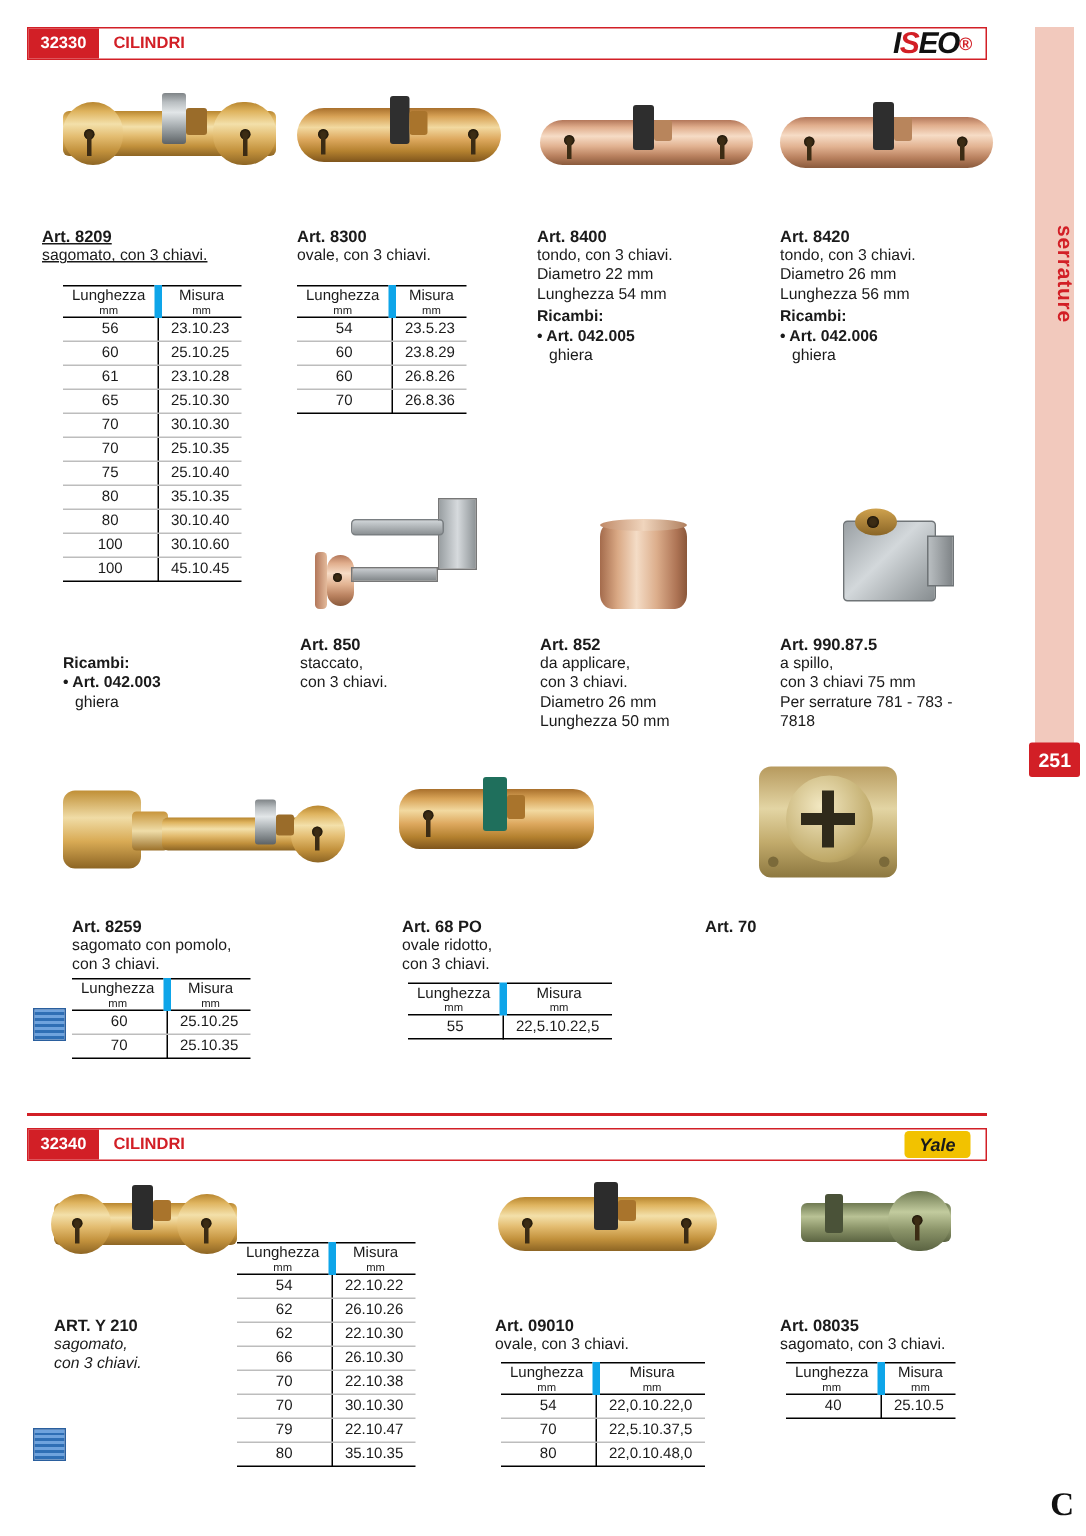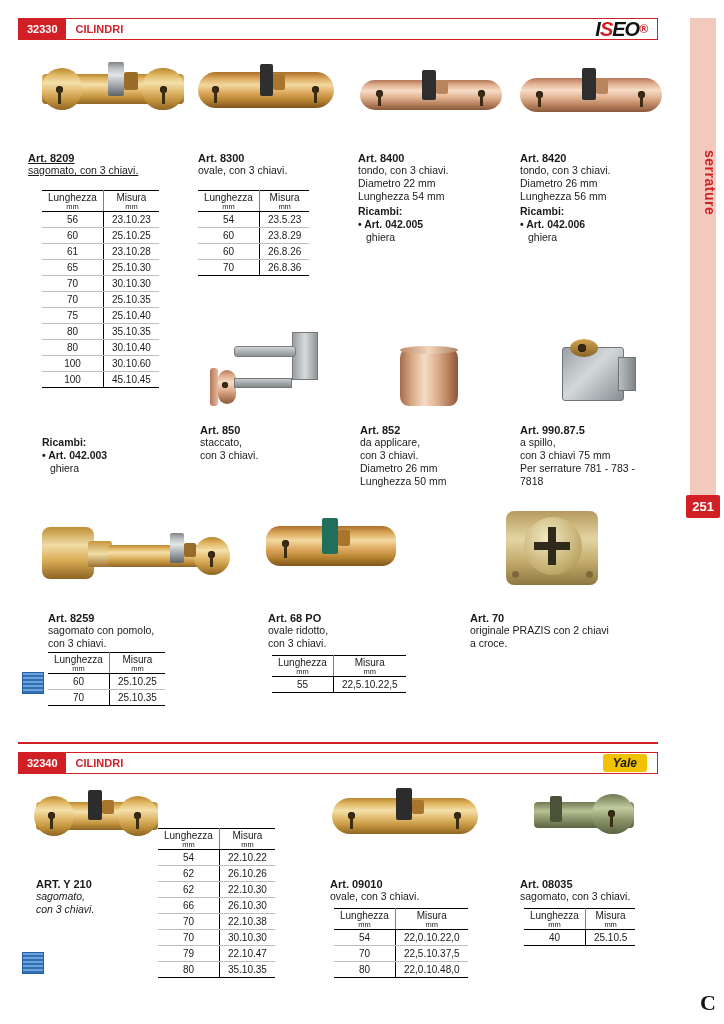--- a/index.html
+++ b/index.html
@@ -76,21 +76,21 @@
     font-weight:normal; font-size:10px; padding:1px 6px 0; text-align:center;
     border-bottom:1px solid #000;
   }
   table.spec th .hd { font-size:10px; }
   table.spec th .un { font-size:7.5px; display:block; margin-top:-1px; }
   table.spec td {
     text-align:center; padding:2px 8px; border-bottom:1px solid #bdbdbd;
     font-size:10px;
   }
   table.spec tr:last-child td { border-bottom:1px solid #000; }
-  table.spec thead th:first-child { border-right:1px solid #0ea5e9; }
+  table.spec thead th:first-child { border-right:5px solid #0ea5e9; }
   table.spec tbody td:first-child { border-right:1px solid #000; }
   table.spec thead tr th { border-top:1px solid #000; }
 
   .tbl-wrap { position:absolute; }
 
   
   .img { position:absolute; }
   .brassA {
     background: linear-gradient(to bottom,
       #b8862f 0%, #dfb45f 15%, #f3e0aa 35%, #e3bc70 55%, #c2913c 78%, #8d6524 100%);
@@ -432,22 +432,20 @@
         <tr>
             <td>55</td>
             <td>22,5.10.22,5</td>
           </tr>
       </tbody>
     </table>
   </div>
 
   <div class="img" style="left:470px; top:612px; width:200px;">
     <div class="art-title">Art. 70</div>
-    <div class="desc" style="white-space:pre-line;">originale PRAZIS con 2 chiavi
-a croce.</div>
   </div>
 
   <div class="sec-rule" style="top:742px;"></div>
   <div class="sec-head" style="top:752px;">
     <div class="sec-code">32340</div>
     <div class="sec-title">CILINDRI</div>
     <div class="brand-yale">Yale</div>
   </div>
 
   <div class="img" style="left:32px; top:782px; width:130px; height:80px;">

